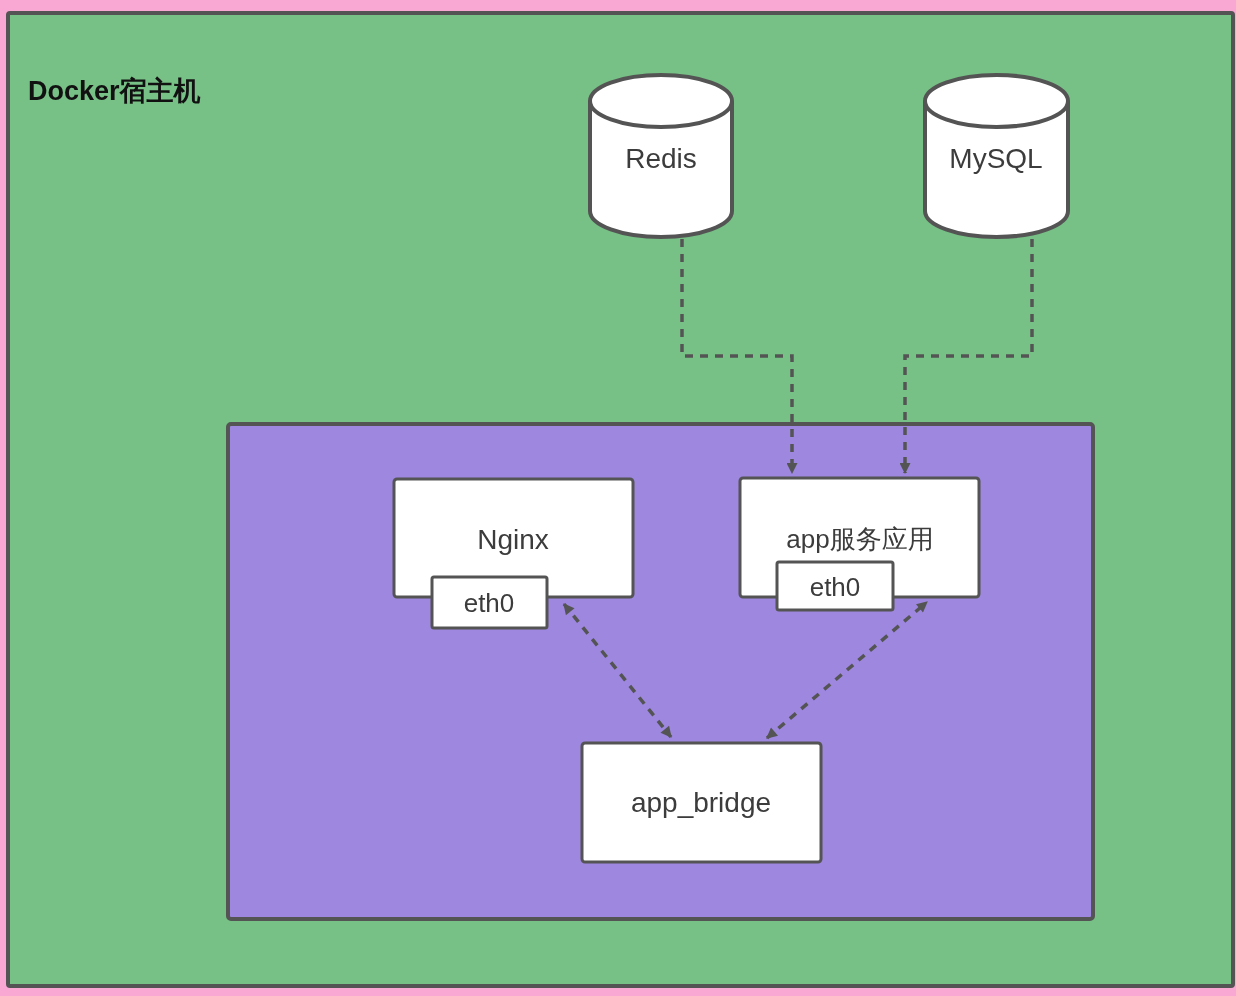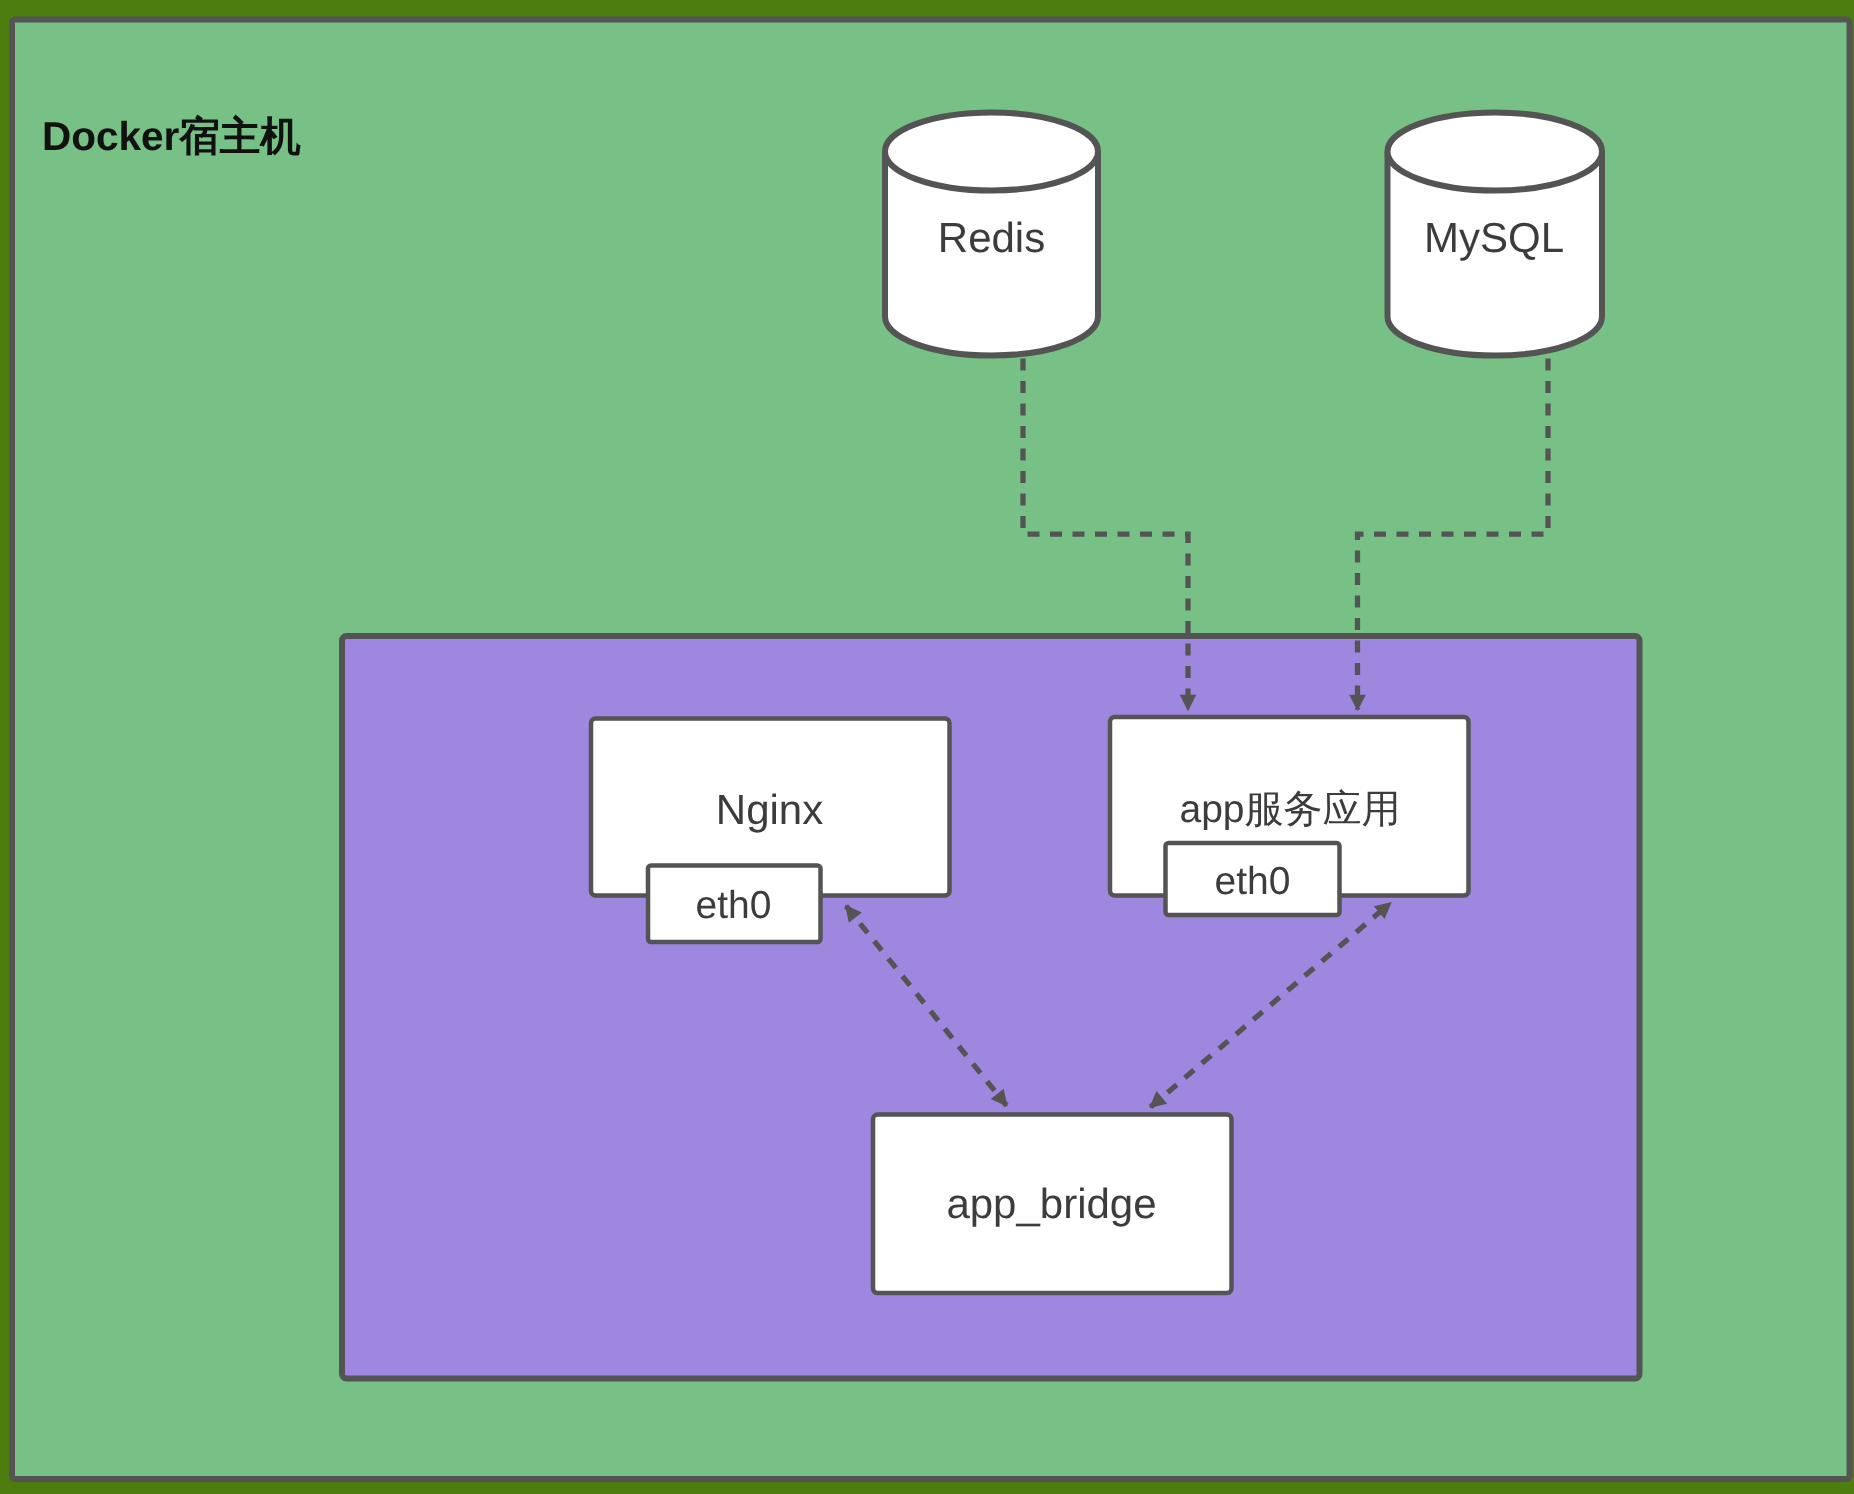--- a/index.html
+++ b/index.html
@@ -5,21 +5,21 @@
   html, body {
     margin: 0;
     padding: 0;
     background: #ffffff;
     font-family: "Liberation Sans", "DejaVu Sans", sans-serif;
   }
   .stage {
     position: relative;
     width: 1236px;
     height: 996px;
-    background: #4d7c0f;
+    background: #f9a8d4;
     overflow: hidden;
   }
   svg { display: block; }
   .node-rect {
     fill: #ffffff;
     stroke: #545454;
     stroke-width: 3;
   }
   .container-rect {
     stroke: #545454;

